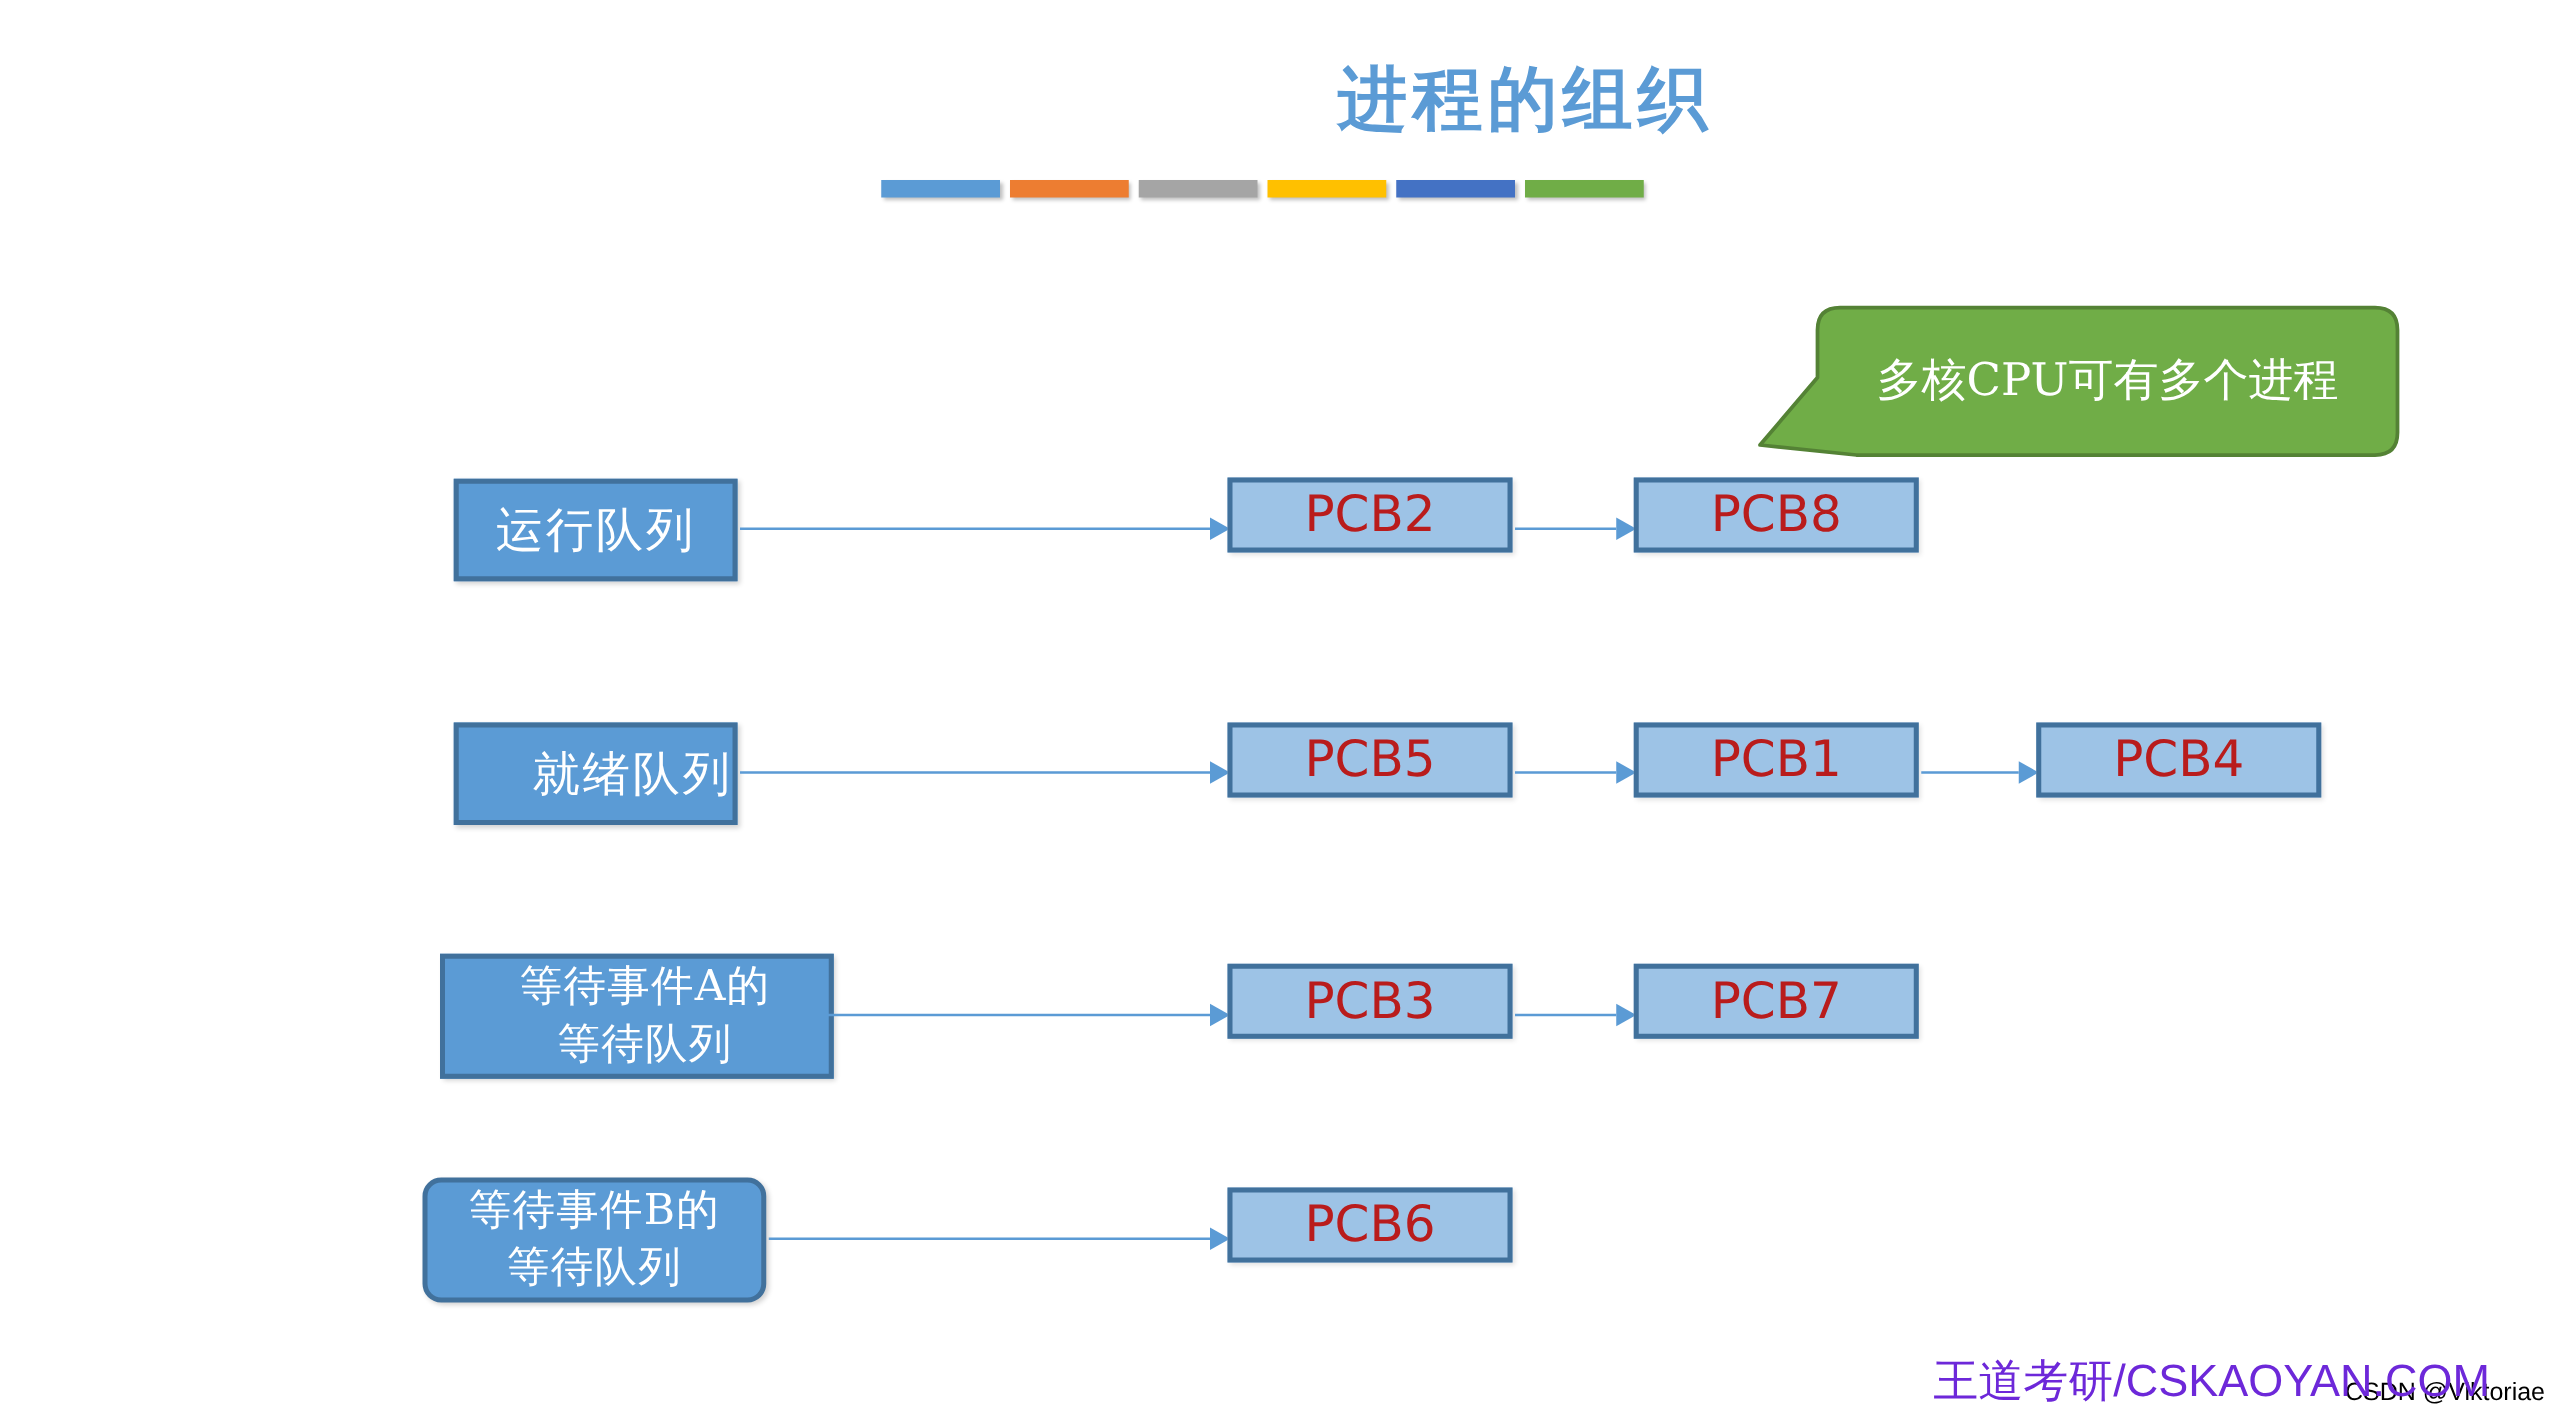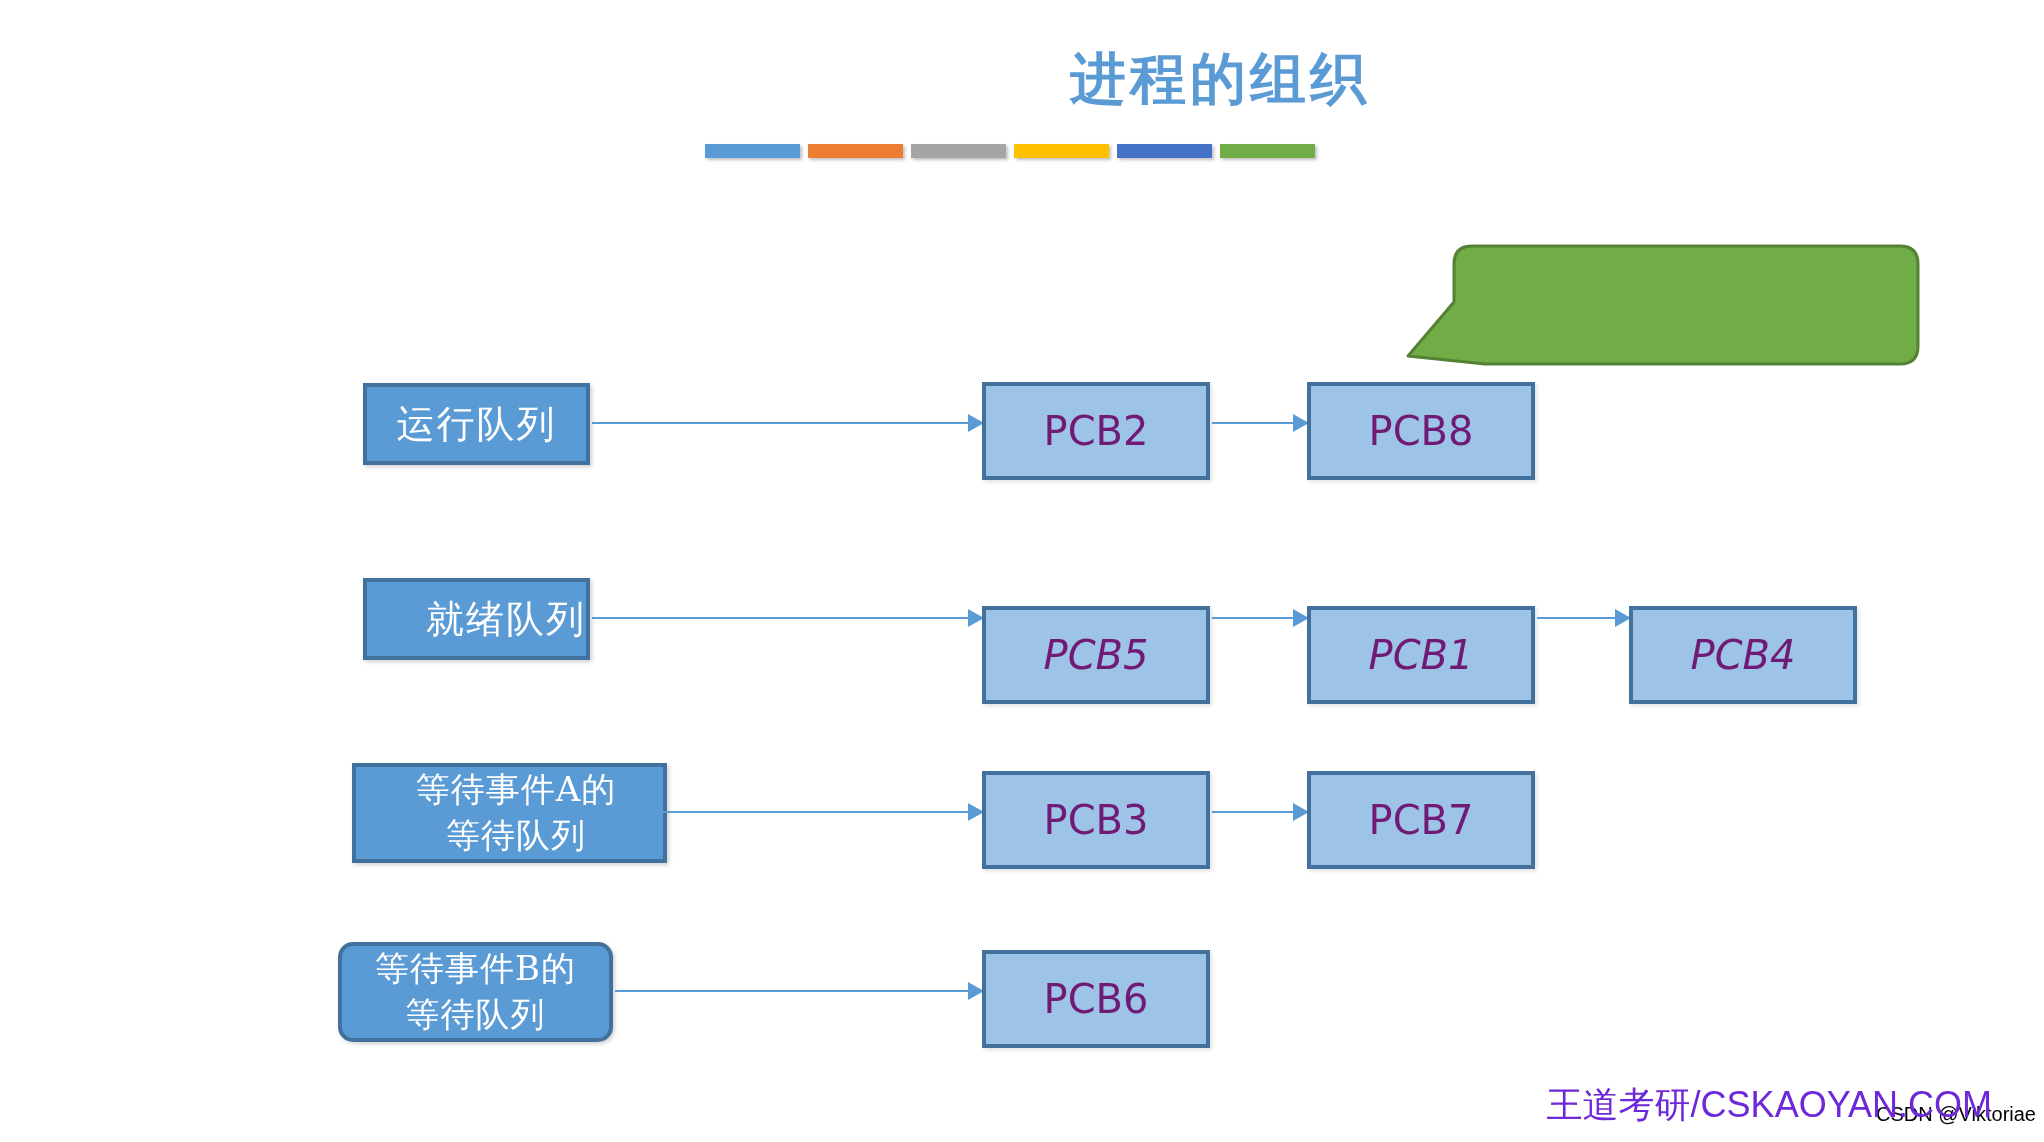--- a/index.html
+++ b/index.html
@@ -39,28 +39,28 @@
     box-shadow:2px 2px 4px rgba(0,0,0,0.18);text-align:center;
   }
   .qlabel.single{font-size:38px;letter-spacing:2px;}
   .qlabel.double{font-size:34px;line-height:1.35;letter-spacing:1px;}
   .ql-1{left:363px;top:383px;width:227px;height:82px;}
   .ql-2{left:363px;top:578px;width:227px;height:82px;align-items:flex-end;}
   .ql-3{left:352px;top:763px;width:315px;height:100px;padding-left:13px;}
   .ql-4{left:338px;top:942px;width:275px;height:100px;border-radius:15px;}
   
   .pcb{
-    position:absolute;box-sizing:border-box;width:228px;height:98px;
-    background:#9DC3E6;border:4px solid #41719C;color:#701a75;
+    position:absolute;box-sizing:border-box;width:228px;height:60px;
+    background:#9DC3E6;border:4px solid #41719C;color:#b91c1c;
     display:flex;align-items:center;justify-content:center;font-size:40px;
     font-family:"DejaVu Sans","Liberation Sans",sans-serif;
     box-shadow:2px 2px 4px rgba(0,0,0,0.12);
   }
   .c1{left:982px;}  .c2{left:1307px;} .c3{left:1629px;}
-  .r1{top:382px;}   .r2{top:606px;font-style:italic;}   .r3{top:771px;}   .r4{top:950px;}
+  .r1{top:382px;}   .r2{top:578px;}   .r3{top:771px;}   .r4{top:950px;}
   
   .arrow{position:absolute;height:2px;background:#5B9BD5;}
   .arrow::after{
     content:"";position:absolute;right:-16px;top:-8px;width:0;height:0;
     border-left:16px solid #5B9BD5;border-top:9px solid transparent;border-bottom:9px solid transparent;
   }
   .a-r1-1{left:592px;top:422px;width:376px;}
   .a-r1-2{left:1212px;top:422px;width:81px;}
   .a-r2-1{left:592px;top:617px;width:376px;}
   .a-r2-2{left:1212px;top:617px;width:81px;}
@@ -91,20 +91,21 @@
   <div class="bar"></div>
   <div class="bar"></div>
   <div class="bar"></div>
   <div class="bar"></div>
 </div>
 
 <svg class="callout-svg" viewBox="0 0 524 130">
   <path d="M 8 114 L 54 60 L 54 22 Q 54 4 72 4 L 500 4 Q 518 4 518 22 L 518 104 Q 518 122 500 122 L 85 122 Z" fill="#70AD47" stroke="#548235" stroke-width="3" stroke-linejoin="round"></path>
 </svg>
 <div class="callout-text">
+  <span>多核CPU可有多个进程</span>
 </div>
 
 <div class="qlabel single ql-1">
   <span>运行队列</span>
 </div>
 <div class="arrow a-r1-1"></div>
 <div class="pcb r1 c1">PCB2</div>
 <div class="arrow a-r1-2"></div>
 <div class="pcb r1 c2">PCB8</div>
 

